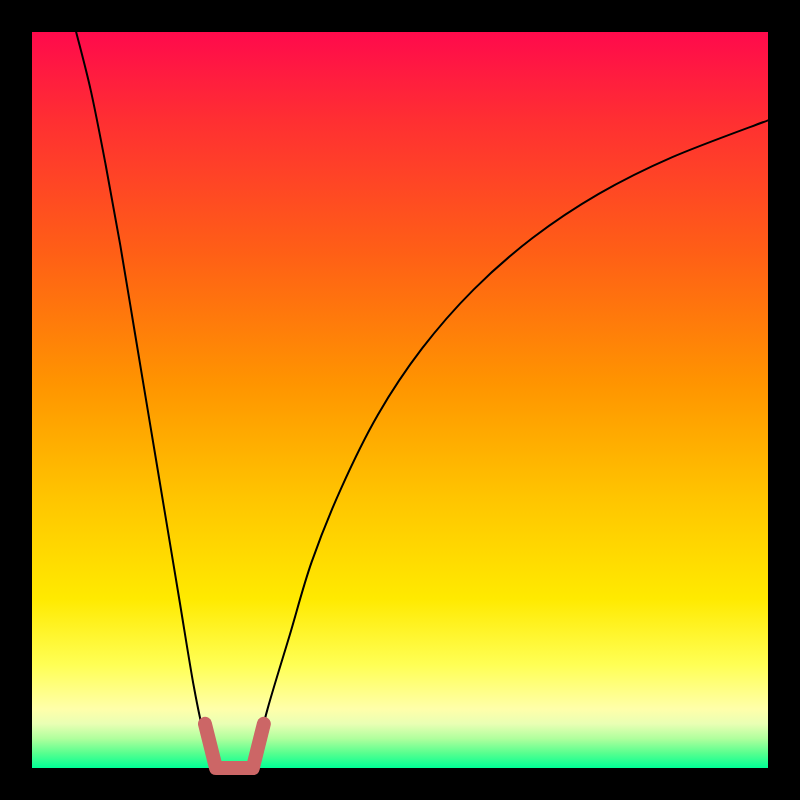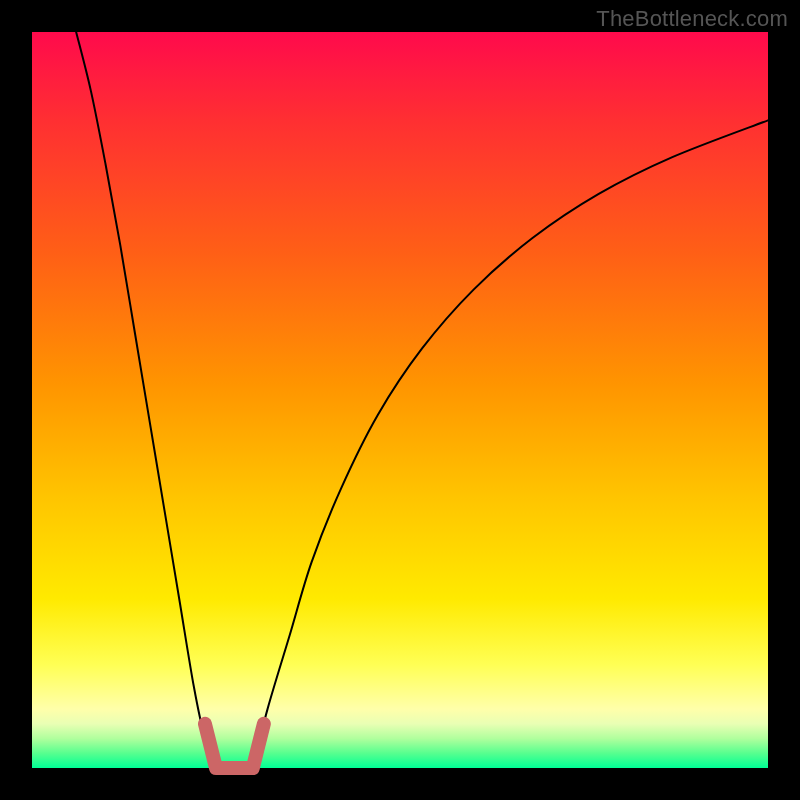--- a/index.html
+++ b/index.html
@@ -67,21 +67,20 @@
     stroke: #cc6666;
     stroke-width: 14;
     stroke-linecap: round;
     stroke-linejoin: round;
   }
 </style>
 </head>
 <body>
 
 <div class="frame">
-  <div class="watermark">TheBottleneck.com</div>
 
   <div class="plot">
     <svg class="curves" viewBox="0 0 736 736">
       <path id="left-curve" class="curve-line" d="M 44.16 0.00 C 46.61 9.81, 53.97 36.80, 58.88 58.88 C 63.79 80.96, 68.69 106.72, 73.60 132.48 C 78.51 158.24, 83.41 185.23, 88.32 213.44 C 93.23 241.65, 98.13 272.32, 103.04 301.76 C 107.95 331.20, 112.85 360.64, 117.76 390.08 C 122.67 419.52, 127.57 448.96, 132.48 478.40 C 137.39 507.84, 142.29 537.28, 147.20 566.72 C 152.11 596.16, 157.63 631.73, 161.92 655.04 C 166.21 678.35, 169.28 693.07, 172.96 706.56 C 176.64 720.05, 182.16 731.09, 184.00 736.00"></path>
       <path id="right-curve" class="curve-line" d="M 220.80 736.00 C 223.25 726.19, 229.39 699.20, 235.52 677.12 C 241.65 655.04, 250.24 628.05, 257.60 603.52 C 264.96 578.99, 271.09 554.45, 279.68 529.92 C 288.27 505.39, 298.08 480.85, 309.12 456.32 C 320.16 431.79, 332.43 406.03, 345.92 382.72 C 359.41 359.41, 374.13 337.33, 390.08 316.48 C 406.03 295.63, 423.20 276.00, 441.60 257.60 C 460.00 239.20, 479.63 222.03, 500.48 206.08 C 521.33 190.13, 543.41 175.41, 566.72 161.92 C 590.03 148.43, 612.11 137.39, 640.32 125.12 C 668.53 112.85, 720.05 94.45, 736.00 88.32"></path>
       <path id="bucket" class="bucket" d="M 172.96 691.84 L 184.00 736.00 L 202.40 736.00 L 220.80 736.00 L 231.84 691.84"></path>
     </svg>
   </div>
 </div>
 

